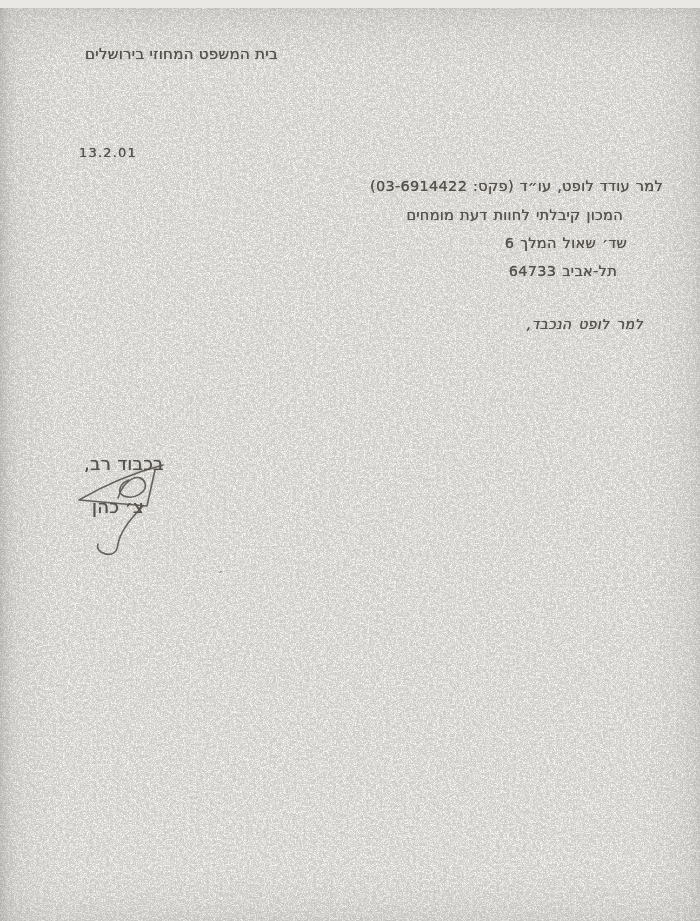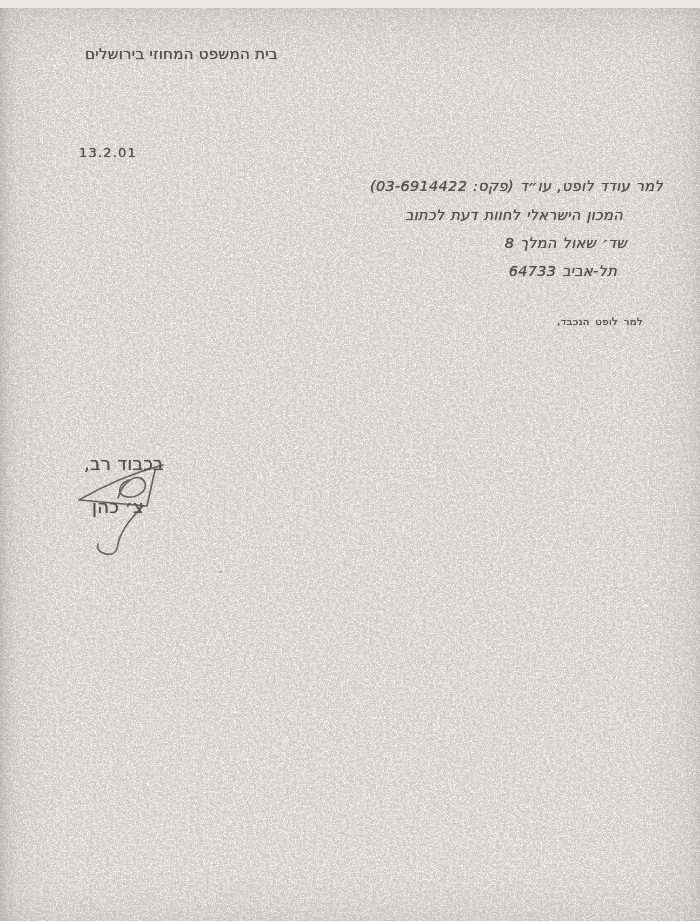--- a/index.html
+++ b/index.html
@@ -25,22 +25,22 @@
   .txt{
     position:absolute;z-index:2;
     direction:rtl;unicode-bidi:plaintext;
     white-space:nowrap;
     color:var(--ink);
     text-shadow:0 0 0.6px rgba(82,78,71,0.85), 0 0 1.6px rgba(125,120,112,0.40);
     letter-spacing:0.3px;
   }
   .lh{font-size:15px;}
   .date{font-size:13px;letter-spacing:1.2px;direction:ltr;}
-  .addr{font-size:14.5px;word-spacing:1px;font-style:italic;}
-  .body{font-size:10px;letter-spacing:0.4px;word-spacing:2px;}
+  .addr{font-size:14.5px;word-spacing:1px;}
+  .body{font-size:14px;letter-spacing:0.4px;word-spacing:2px;font-style:italic;}
   .close{font-size:18px;}
   .sig-svg{position:absolute;left:55px;top:441px;z-index:2;}
   .sig-svg path{fill:none;stroke:var(--ink);stroke-width:1.6;
     stroke-linecap:round;stroke-linejoin:round;opacity:0.88;}
   .stray{position:absolute;left:218px;top:559px;z-index:2;font-size:12px;color:var(--ink);opacity:.75;}
 </style>
 </head>
 <body>
 
 <div class="page">
@@ -59,22 +59,22 @@
     <rect width="700" height="921" filter="url(#grainMid)" opacity="0.38"></rect>
     <rect width="700" height="921" filter="url(#grainFine)" opacity="0.50"></rect>
   </svg>
 
   <div class="txt lh" style="left:85px;top:37px;">בית המשפט המחוזי בירושלים</div>
 
   <div class="txt date" style="left:79px;top:137px;">13.2.01</div>
 
   <div>
     <div class="txt addr" style="right:37px;top:170px;">למר עודד לופט, עו״ד (פקס: 03-6914422)</div>
-    <div class="txt addr" style="right:77px;top:199px;">המכון הישראלי לחוות דעת לכתוב</div>
-    <div class="txt addr" style="right:73px;top:227px;">שד׳ שאול המלך 8</div>
+    <div class="txt addr" style="right:77px;top:199px;">המכון קיבלתי לחוות דעת מומחים</div>
+    <div class="txt addr" style="right:73px;top:227px;">שד׳ שאול המלך 6</div>
     <div class="txt addr" style="right:83px;top:255px;">תל-אביב 64733</div>
   </div>
 
   <div class="txt body" style="right:57px;top:308px;">למר לופט הנכבד,</div>
 
 
   <div class="txt close" style="left:84px;top:445px;">בכבוד רב,</div>
 
   <svg class="sig-svg" width="130" height="125" viewBox="0 0 130 125" aria-hidden="true">
     <path d="M 108 16 C 85 22 55 33 24 51 L 92 57 L 100 21"></path>

